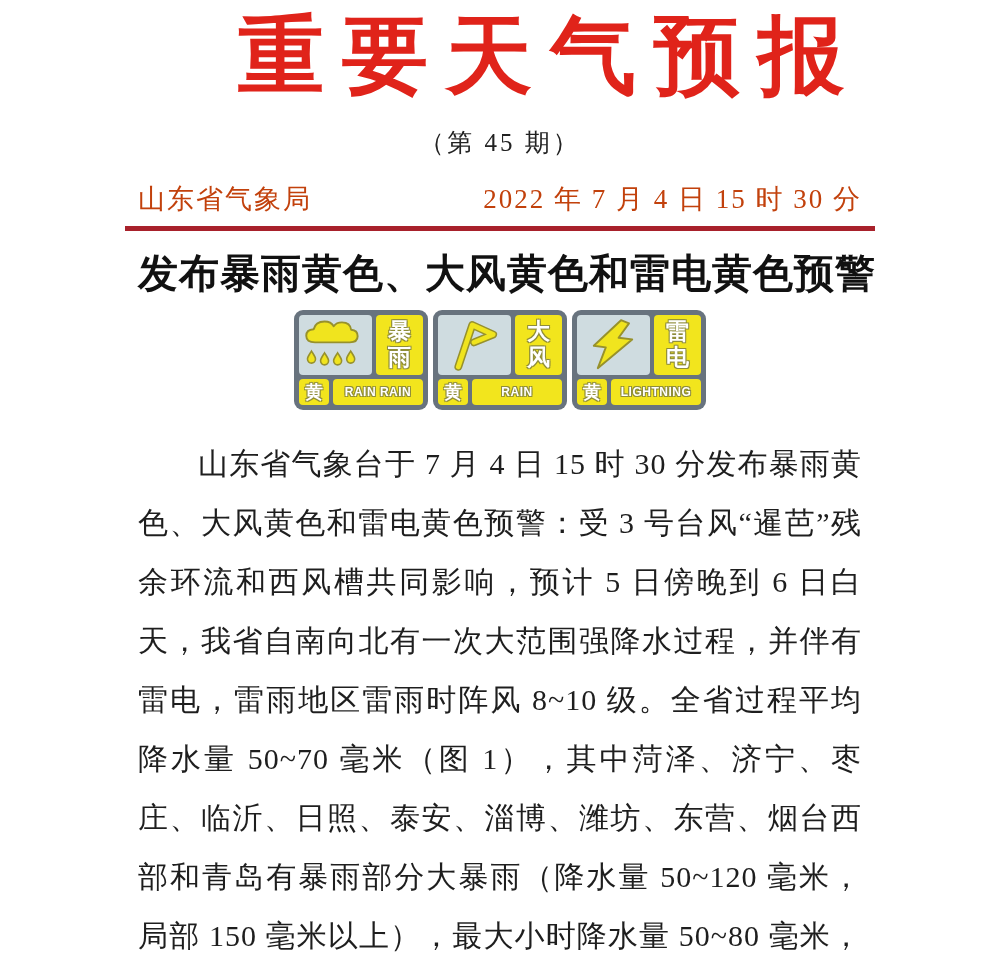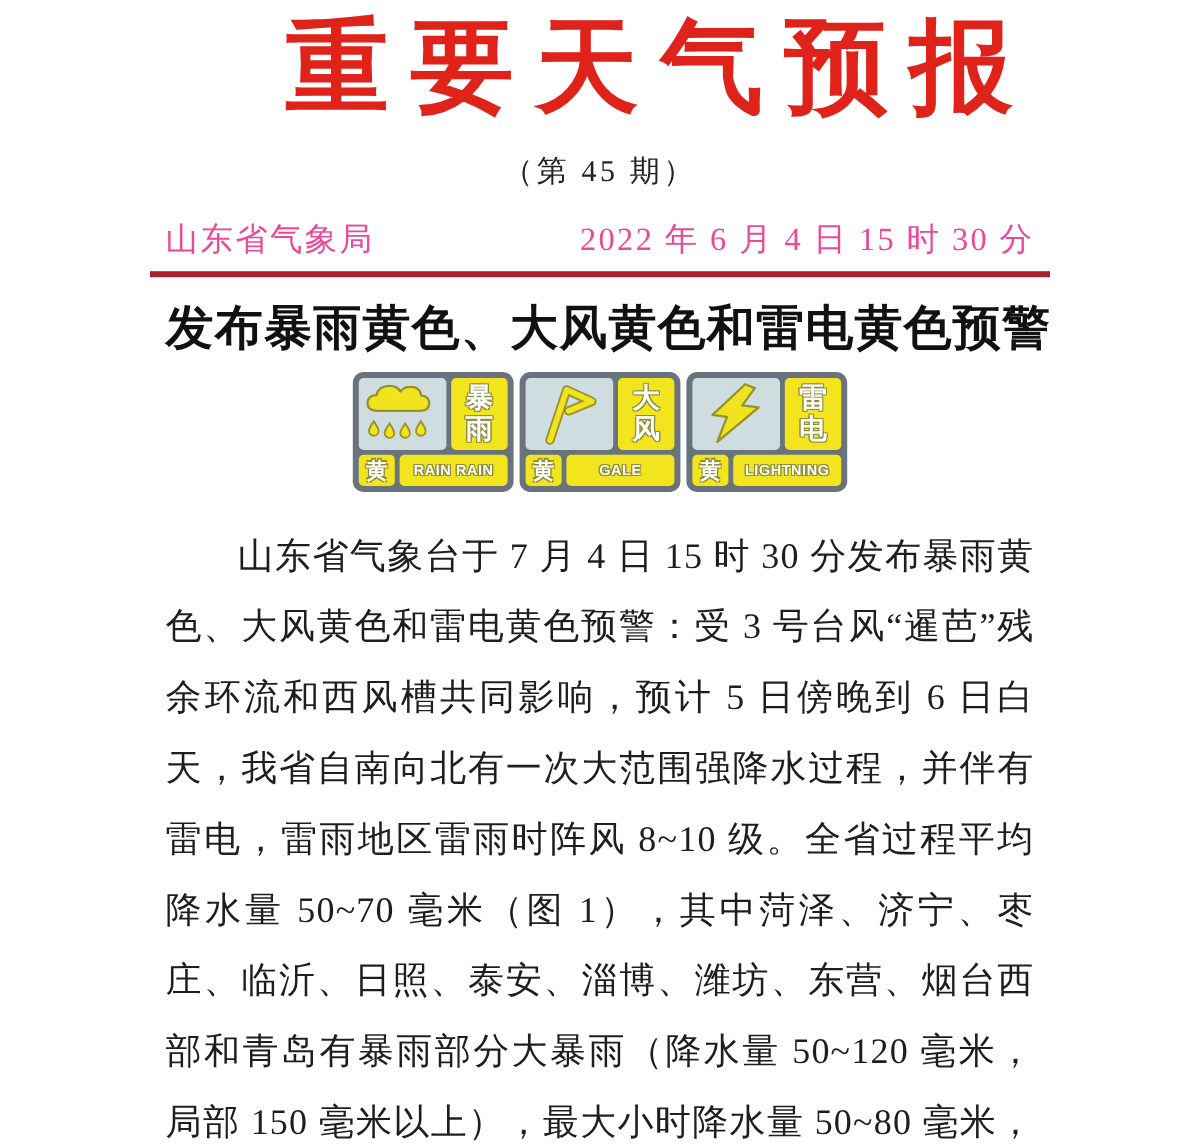--- a/index.html
+++ b/index.html
@@ -29,21 +29,21 @@
     letter-spacing: 3px;
     color: #222;
   }
   .meta-row {
     margin-top: 22px;
     display: flex;
     justify-content: space-between;
     align-items: baseline;
     font-size: 27px;
     letter-spacing: 2px;
-    color: #ec4899;
+    color: #c2410c;
     gap: 48px;
   }
   .red-rule {
     margin: 9px -13px 0 -13px;
     height: 5px;
     background: #a8212b;
     border: none;
   }
   .headline {
     margin: 15px 0 0 0;
@@ -123,21 +123,21 @@
 <body>
 
 <div class="doc">
 
   <h1 class="title">重要天气预报</h1>
 
   <div class="issue">（第 45 期）</div>
 
   <div class="meta-row">
     <span>山东省气象局</span>
-    <span>2022 年 6 月 4 日 15 时 30 分</span>
+    <span>2022 年 7 月 4 日 15 时 30 分</span>
   </div>
 
   <div class="red-rule"></div>
 
   <h2 class="headline">发布暴雨黄色、大风黄色和雷电黄色预警</h2>
 
   <div class="badges">
 
     <div class="badge">
       <div class="badge-row-top">
@@ -173,21 +173,21 @@
             </g>
           </svg>
         </div>
         <div class="cell zh-cell">
           <span>大</span>
           <span>风</span>
         </div>
       </div>
       <div class="badge-row-bottom">
         <div class="cell level-cell">黄</div>
-        <div class="cell en-cell">GALE</div>
+        <div class="cell en-cell">RAIN</div>
       </div>
     </div>
 
     <div class="badge">
       <div class="badge-row-top">
         <div class="cell icon-cell">
           <svg class="glyph-svg" width="62" height="56" viewBox="0 0 76 70">
             <path d="M48 4 L14 36 L29 38 L19 64 L62 28 L45 26 L58 8 Z" fill="#f0e41e" stroke="#97912c" stroke-width="2.4" stroke-linejoin="round"></path>
           </svg>
         </div>

